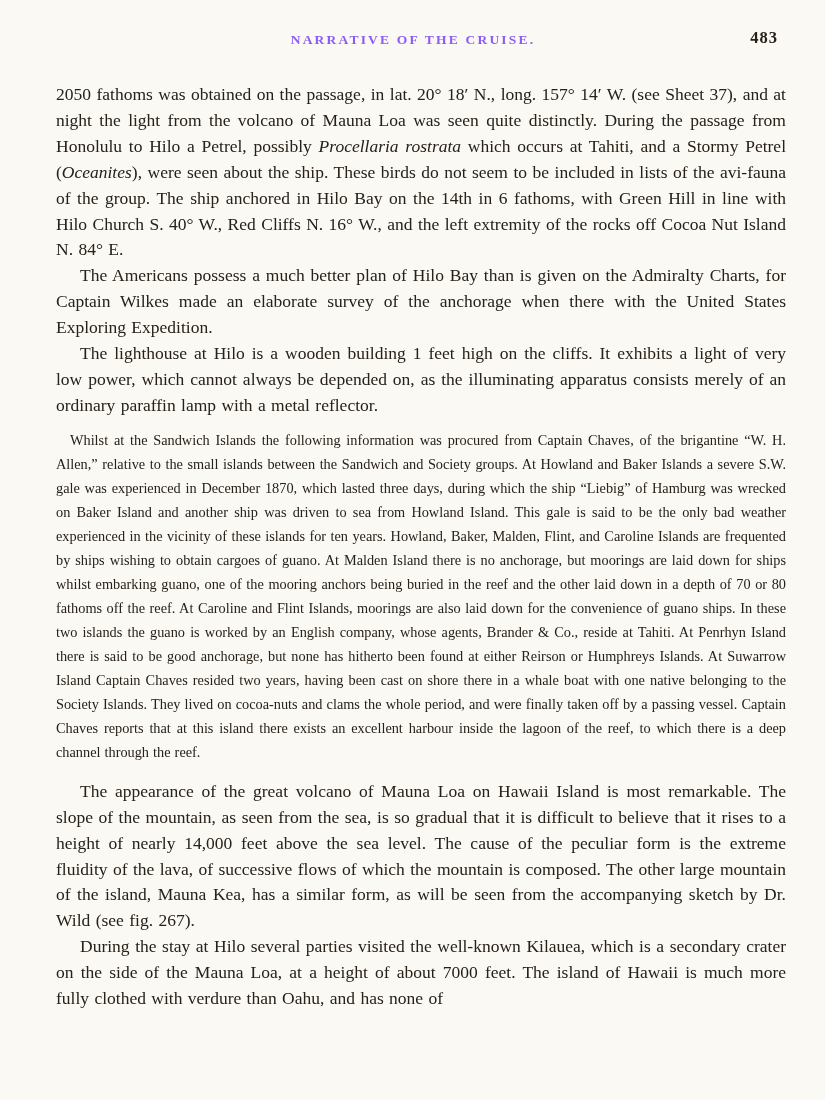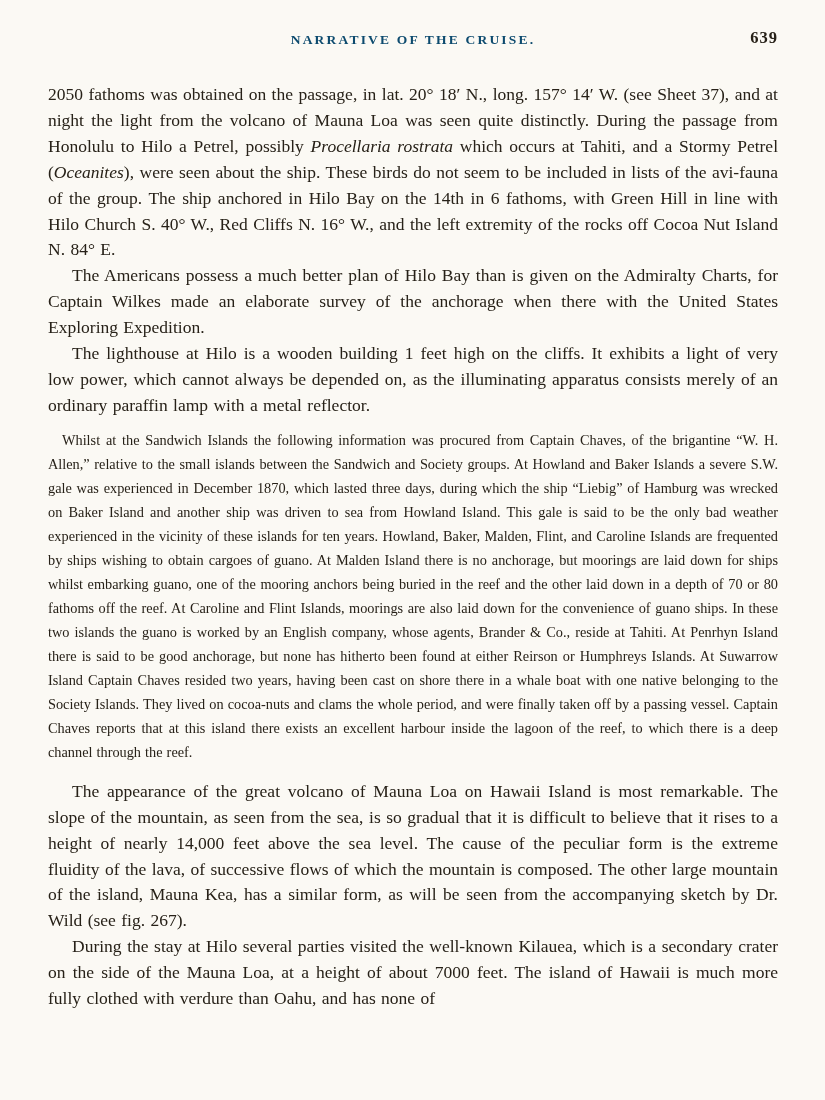--- a/index.html
+++ b/index.html
@@ -19,32 +19,33 @@
     position: relative;
     text-align: center;
     height: 22px;
     margin-bottom: 30px;
   }
   .head-title {
     display: inline-block;
     font-size: 13.5px;
     font-weight: bold;
     letter-spacing: 2.2px;
-    color: #0c4a6e;
+    color: #8b5cf6;
   }
   .page-number {
     position: absolute;
     right: 0;
     top: -2px;
     font-size: 16.5px;
     font-weight: bold;
     letter-spacing: 1px;
   }
   .text-body {
     width: 730px;
+    margin-left: 8px;
   }
   .para {
     font-size: 17.5px;
     line-height: 25.9px;
     text-align: justify;
     text-indent: 24px;
     word-spacing: 1px;
   }
   .para.first {
     text-indent: 0;
@@ -61,21 +62,21 @@
     margin: 9px 0 15px 0;
   }
 </style>
 </head>
 <body>
 
 <div class="page">
 
   <header class="running-head">
     <div class="head-title">NARRATIVE OF THE CRUISE.</div>
-    <div class="page-number">639</div>
+    <div class="page-number">483</div>
   </header>
 
   <main class="text-body">
     <p class="para first"><span>2050 fathoms was obtained on the passage, in lat. 20° 18′ N., long. 157° 14′ W. (see Sheet 37), and at night the light from the volcano of Mauna Loa was seen quite distinctly. During the passage from Honolulu to Hilo a Petrel, possibly </span><em>Procellaria rostrata</em><span> which occurs at Tahiti, and a Stormy Petrel (</span><em>Oceanites</em><span>), were seen about the ship.  These birds do not seem to be included in lists of the avi-fauna of the group.  The ship anchored in Hilo Bay on the 14th in 6 fathoms, with Green Hill in line with Hilo Church S. 40° W., Red Cliffs N. 16° W., and the left extremity of the rocks off Cocoa Nut Island N. 84° E.</span></p>
 
     <p class="para">The Americans possess a much better plan of Hilo Bay than is given on the Admiralty Charts, for Captain Wilkes made an elaborate survey of the anchorage when there with the United States Exploring Expedition.</p>
 
     <p class="para">The lighthouse at Hilo is a wooden building 1 feet high on the cliffs.  It exhibits a light of very low power, which cannot always be depended on, as the illuminating apparatus consists merely of an ordinary paraffin lamp with a metal reflector.</p>
 
     <p class="small-note">Whilst at the Sandwich Islands the following information was procured from Captain Chaves, of the brigantine “W. H. Allen,” relative to the small islands between the Sandwich and Society groups. At Howland and Baker Islands a severe S.W. gale was experienced in December 1870, which lasted three days, during which the ship “Liebig” of Hamburg was wrecked on Baker Island and another ship was driven to sea from Howland Island.  This gale is said to be the only bad weather experienced in the vicinity of these islands for ten years.  Howland, Baker, Malden, Flint, and Caroline Islands are frequented by ships wishing to obtain cargoes of guano.  At Malden Island there is no anchorage, but moorings are laid down for ships whilst embarking guano, one of the mooring anchors being buried in the reef and the other laid down in a depth of 70 or 80 fathoms off the reef.  At Caroline and Flint Islands, moorings are also laid down for the convenience of guano ships.  In these two islands the guano is worked by an English company, whose agents, Brander &amp; Co., reside at Tahiti.  At Penrhyn Island there is said to be good anchorage, but none has hitherto been found at either Reirson or Humphreys Islands.  At Suwarrow Island Captain Chaves resided two years, having been cast on shore there in a whale boat with one native belonging to the Society Islands.  They lived on cocoa-nuts and clams the whole period, and were finally taken off by a passing vessel.  Captain Chaves reports that at this island there exists an excellent harbour inside the lagoon of the reef, to which there is a deep channel through the reef.</p>

